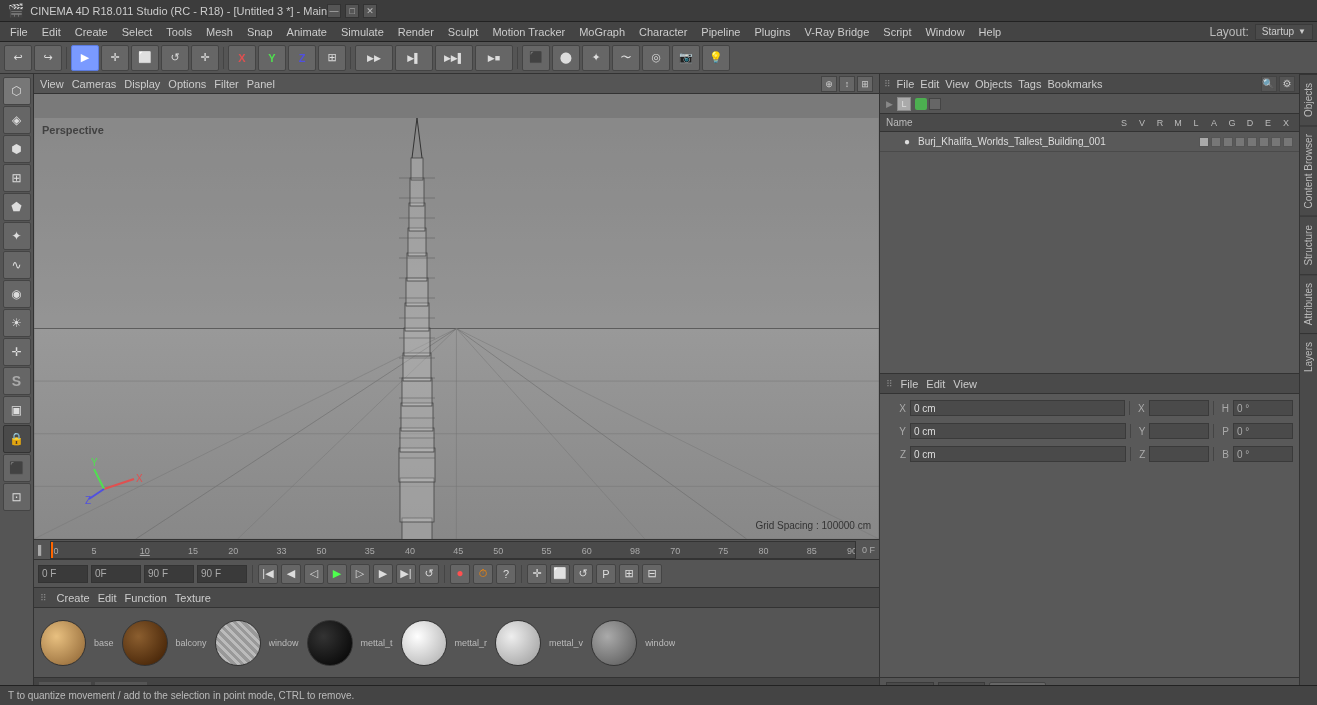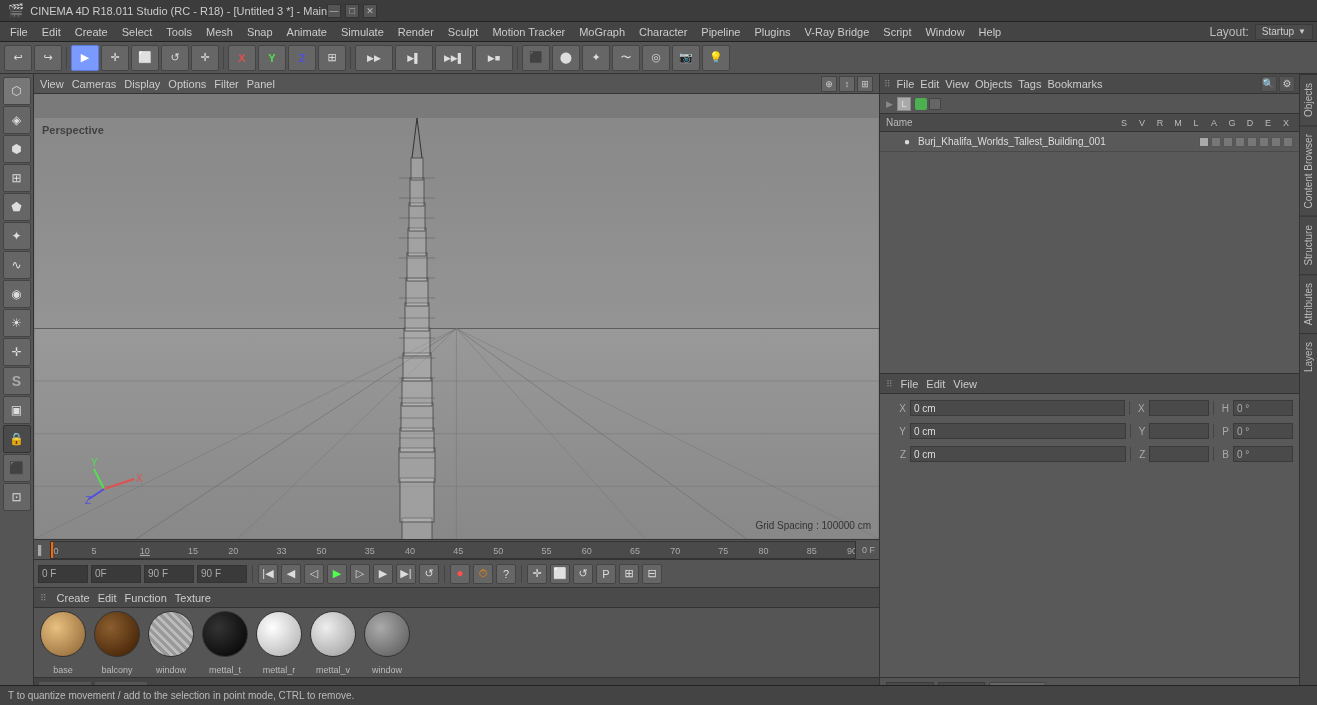--- a/index.html
+++ b/index.html
@@ -244,21 +244,21 @@
     .mat-menu { color: #ccc; cursor: pointer; }
     #material-list {
       display: flex;
       align-items: center;
       padding: 4px 6px;
       gap: 8px;
       height: 70px;
     }
     .material-swatch {
       display: flex;
-      flex-direction: column;
+      flex-direction: row;
       align-items: center;
       gap: 8px;
       cursor: pointer;
     }
     .mat-ball {
       width: 46px;
       height: 46px;
       border-radius: 50%;
       border: 1px solid #333;
     }
@@ -727,21 +727,21 @@
         <span class="timeline-tick" style="left:17%;">15</span>
         <span class="timeline-tick" style="left:22%;">20</span>
         <span class="timeline-tick" style="left:28%;">33</span>
         <span class="timeline-tick" style="left:33%;">50</span>
         <span class="timeline-tick" style="left:39%;">35</span>
         <span class="timeline-tick" style="left:44%;">40</span>
         <span class="timeline-tick" style="left:50%;">45</span>
         <span class="timeline-tick" style="left:55%;">50</span>
         <span class="timeline-tick" style="left:61%;">55</span>
         <span class="timeline-tick" style="left:66%;">60</span>
-        <span class="timeline-tick" style="left:72%;">65</span>
+        <span class="timeline-tick" style="left:72%;">98</span>
         <span class="timeline-tick" style="left:77%;">70</span>
         <span class="timeline-tick" style="left:83%;">75</span>
         <span class="timeline-tick" style="left:88%;">80</span>
         <span class="timeline-tick" style="left:94%;">85</span>
         <span class="timeline-tick" style="left:99%;">90</span>
       </div>
       <span style="font-size:9px;color:#aaa;margin-left:4px;">0 F</span>
     </div>
 
     <div id="playback-controls">

